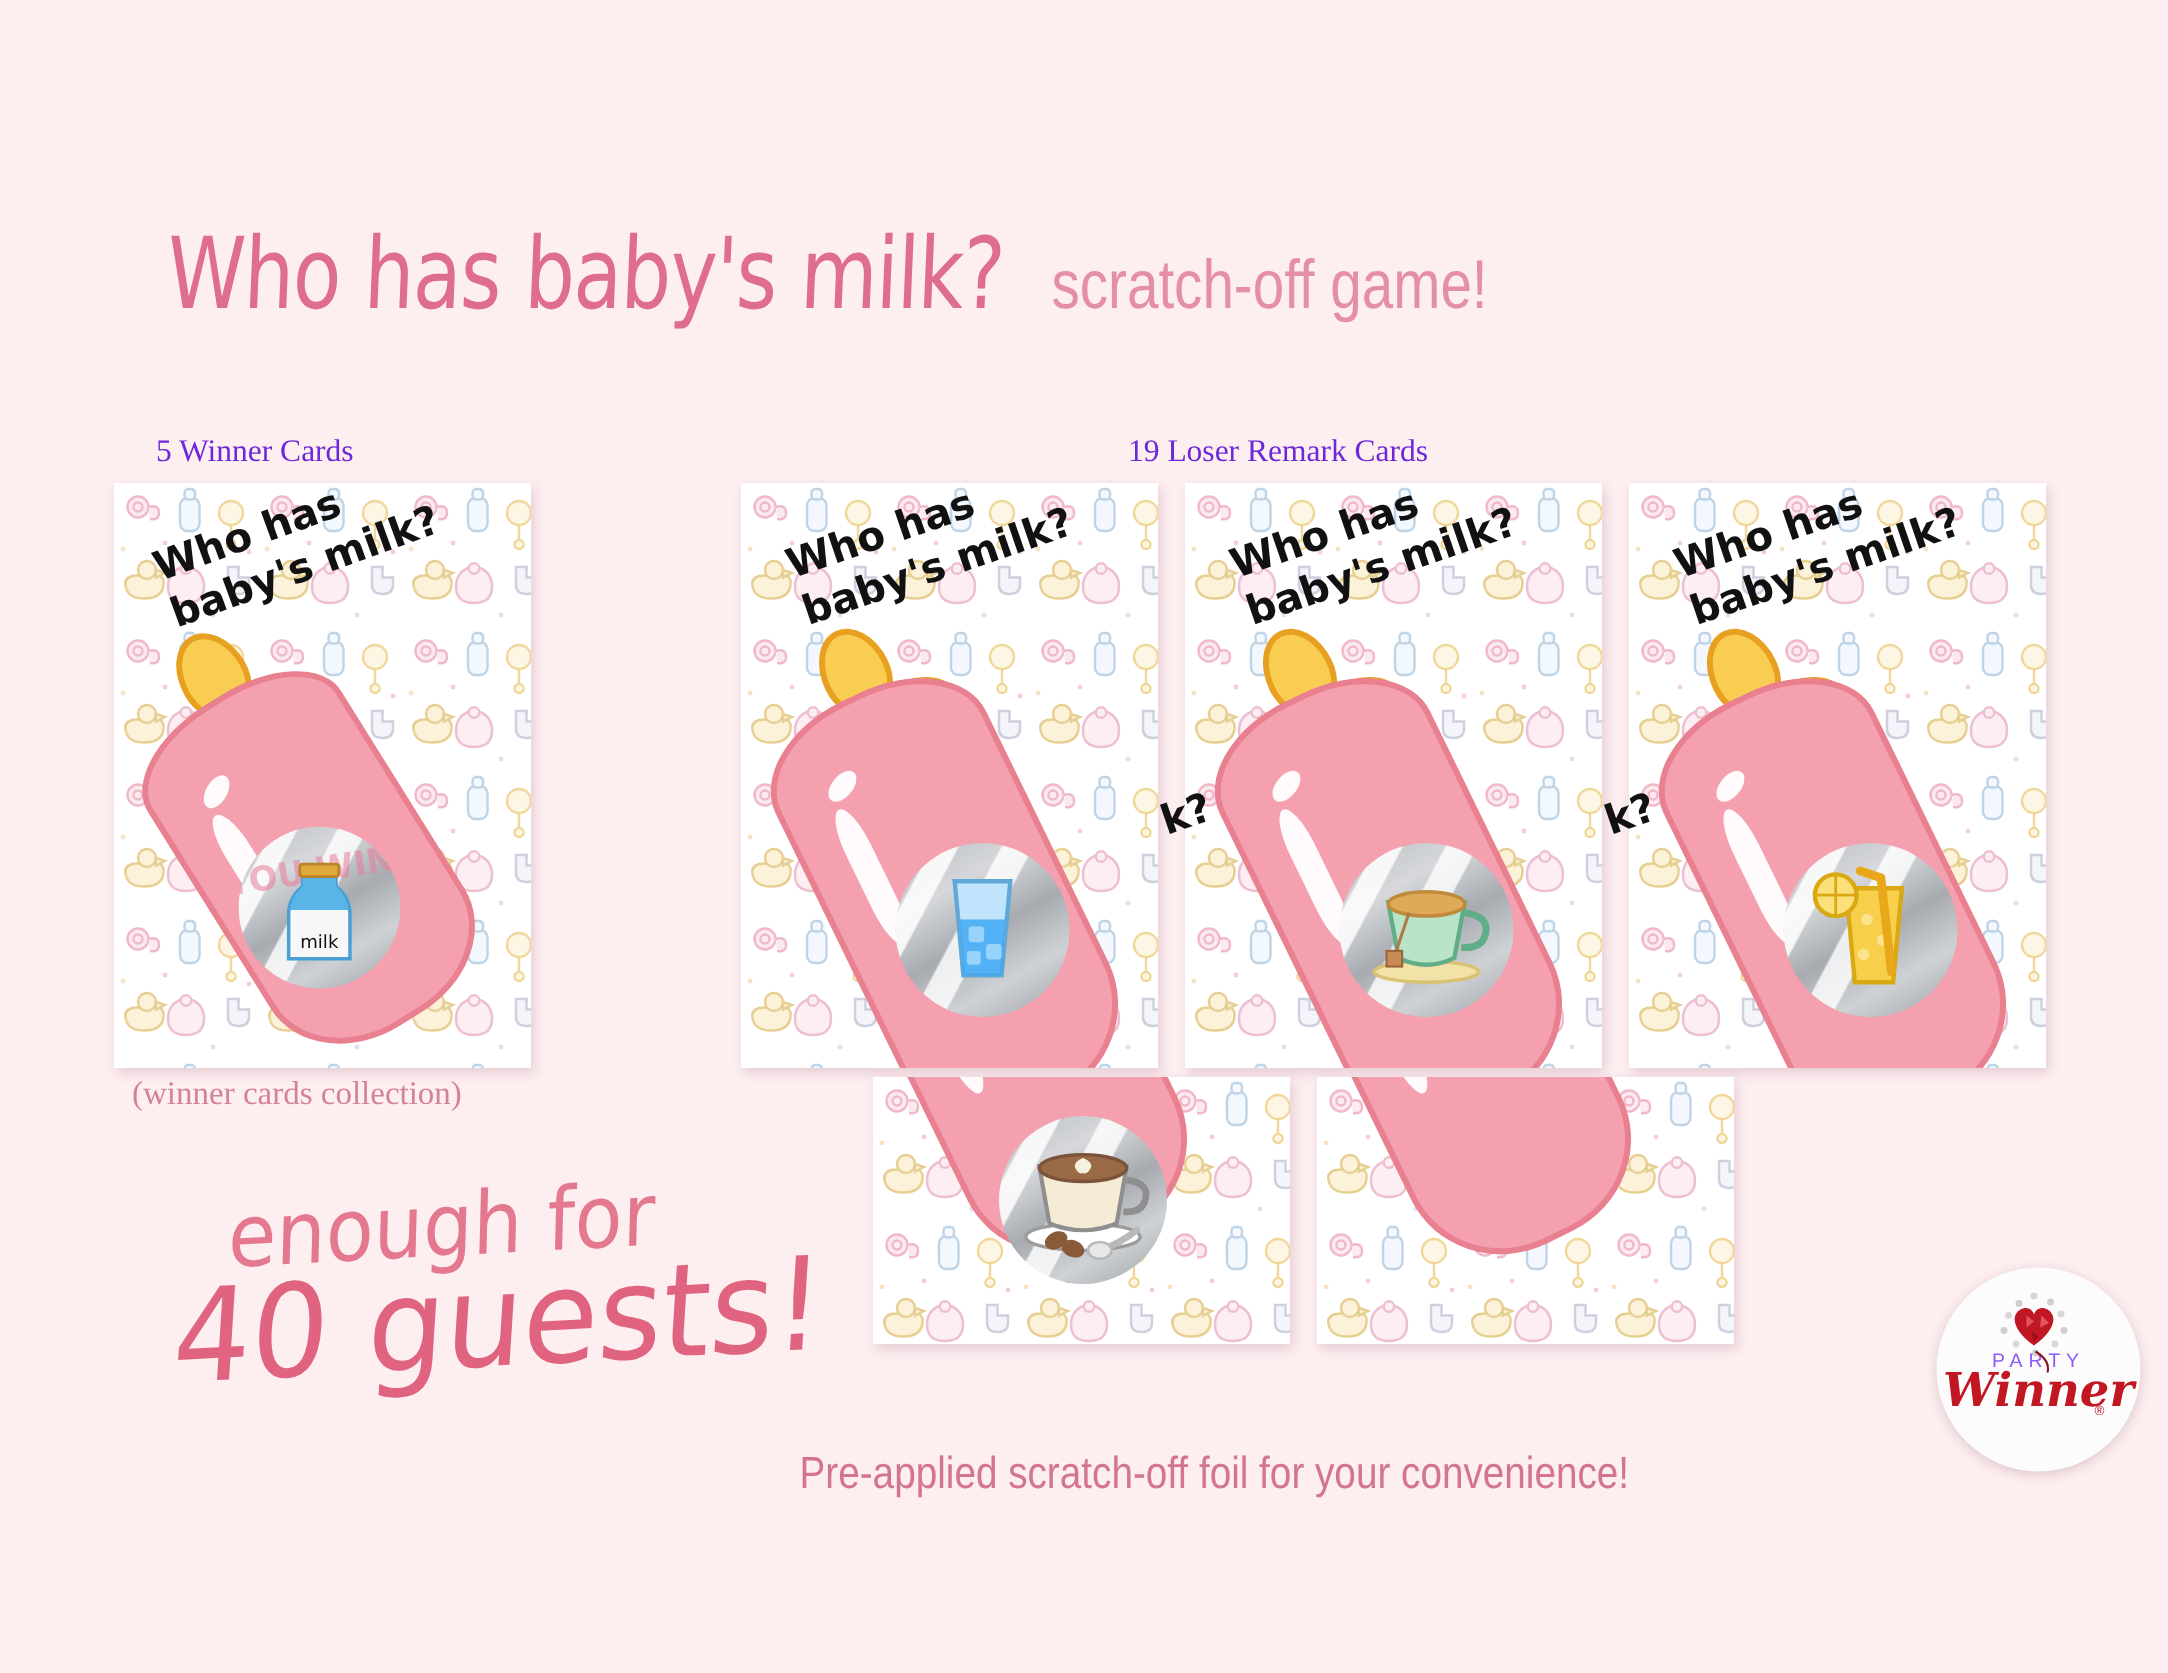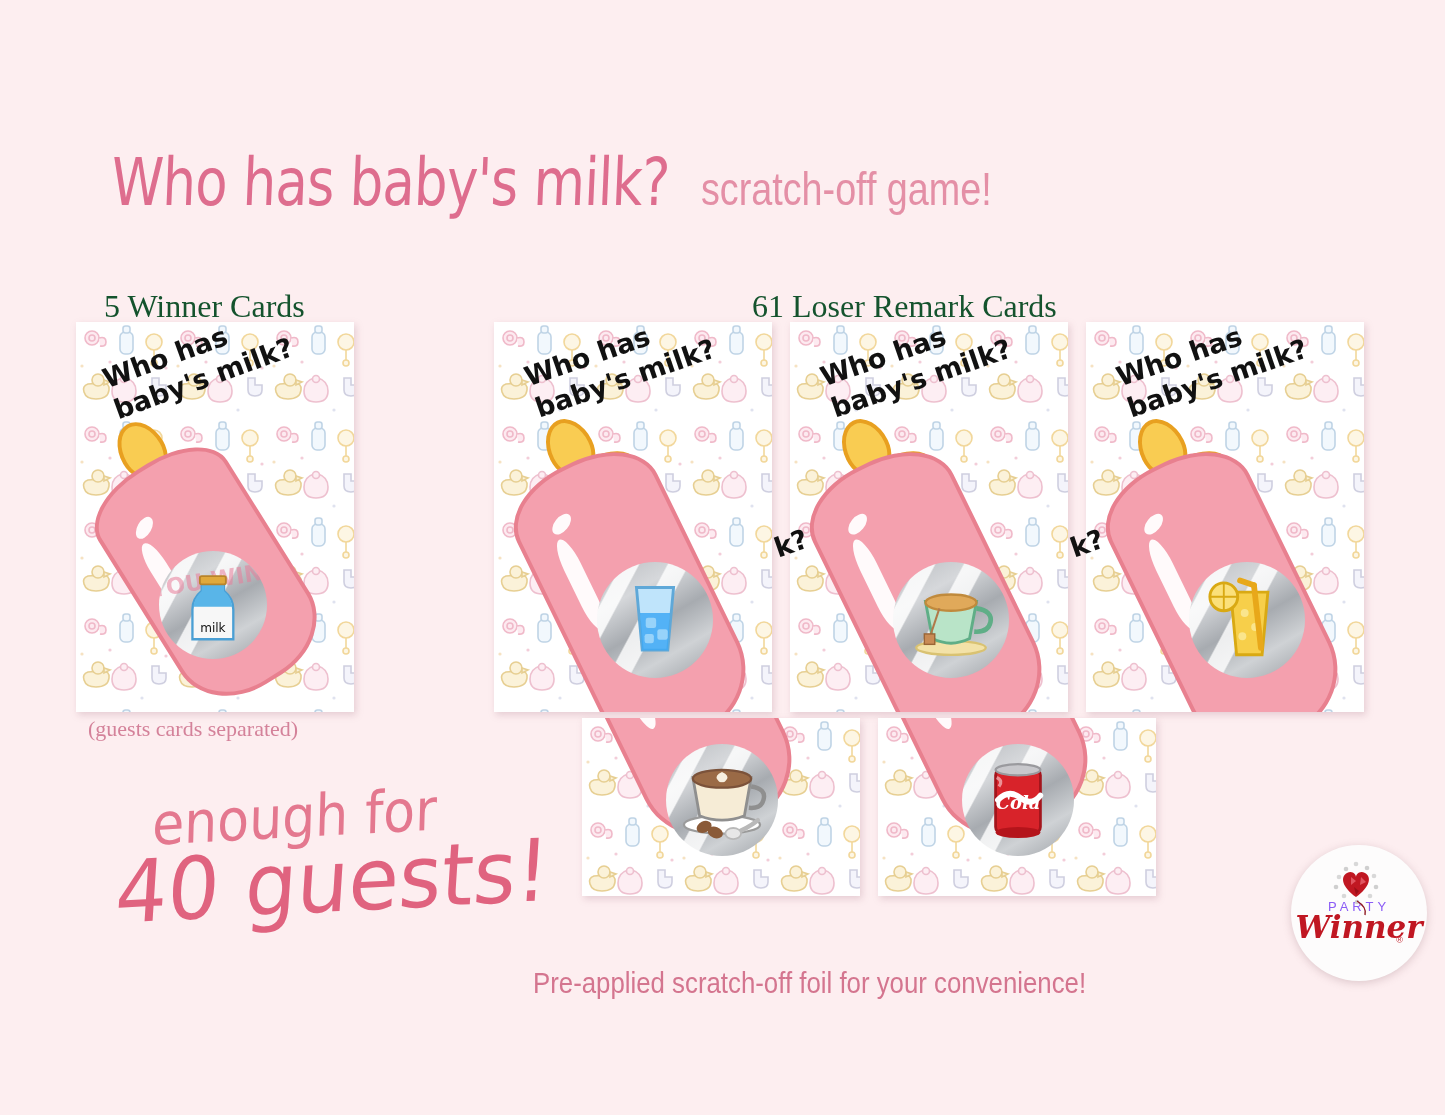--- a/index.html
+++ b/index.html
@@ -42,22 +42,22 @@
   }
   .headline .sub{
     color:#e48fa6;font-size:46px;line-height:46px;white-space:nowrap;
     font-family:"Liberation Sans Narrow","Liberation Sans",sans-serif;
     transform:scaleX(.82);transform-origin:left bottom;
     margin-left:-106px;margin-bottom:4px;
   }
 
   
   .seclabel{
-    position:absolute;color:#14532d;
-    font-family:"Liberation Serif",serif;font-size:32px;font-weight:400;
+    position:absolute;color:#6d28d9;
+    font-family:"Liberation Serif",serif;font-size:21px;font-weight:400;
     white-space:nowrap;
   }
   #label-winner{left:104px;top:288px;}
   #label-loser{left:752px;top:288px;}
 
   .caption{
     position:absolute;left:88px;top:716px;color:#d4829a;
     font-family:"Liberation Serif",serif;font-size:22px;white-space:nowrap;
   }
   .footnote{
@@ -152,22 +152,22 @@
 
 <div class="stage">
 
 
   <div class="headline">
     <div class="script">Who has baby's milk?</div>
     <div class="sub">scratch-off game!</div>
   </div>
 
   <div class="seclabel" id="label-winner">5 Winner Cards</div>
-  <div class="seclabel" id="label-loser">61 Loser Remark Cards</div>
-  <div class="caption">(guests cards separated)</div>
+  <div class="seclabel" id="label-loser">19 Loser Remark Cards</div>
+  <div class="caption">(winner cards collection)</div>
   <div class="footnote">Pre-applied scratch-off foil for your convenience!</div>
 
   <div class="enough">
     <div class="l1">enough for</div>
     <div class="l2">40 guests!</div>
   </div>
 
   <svg width="0" height="0" style="position:absolute">
     <defs>
       <pattern id="babypat" width="96" height="96" patternUnits="userSpaceOnUse">
@@ -392,26 +392,20 @@
         <use href="#art-lemonade"></use>
       </svg>
   </div>
 
   <div class="scratch" style="left:666px;top:744px;width:112px;height:112px;">
     <svg class="reveal" viewBox="0 0 100 100">
         <use href="#art-coffee"></use>
       </svg>
   </div>
 
-  <div class="scratch" style="left:962px;top:744px;width:112px;height:112px;">
-    <svg class="reveal" viewBox="0 0 100 100">
-      <use href="#art-cola"></use>
-      <text x="50" y="58" text-anchor="middle" fill="#ffffff" font-size="16" font-family="DejaVu Serif, serif" font-style="italic" font-weight="700">Cola</text>
-    </svg>
-  </div>
 
   <div class="logo">
     <svg width="70" height="60" style="position:absolute;top:12px;left:33px;">
       <g>
         <circle cx="22" cy="12" r="2.3" fill="#cfcfcf"></circle>
           <circle cx="32" cy="7" r="2.3" fill="#d8d8d8"></circle>
         <circle cx="43" cy="11" r="2.3" fill="#cfcfcf"></circle>
           <circle cx="50" cy="19" r="2.3" fill="#d8d8d8"></circle>
         <circle cx="15" cy="20" r="2.3" fill="#d8d8d8"></circle>
           <circle cx="12" cy="30" r="2.3" fill="#cfcfcf"></circle>

